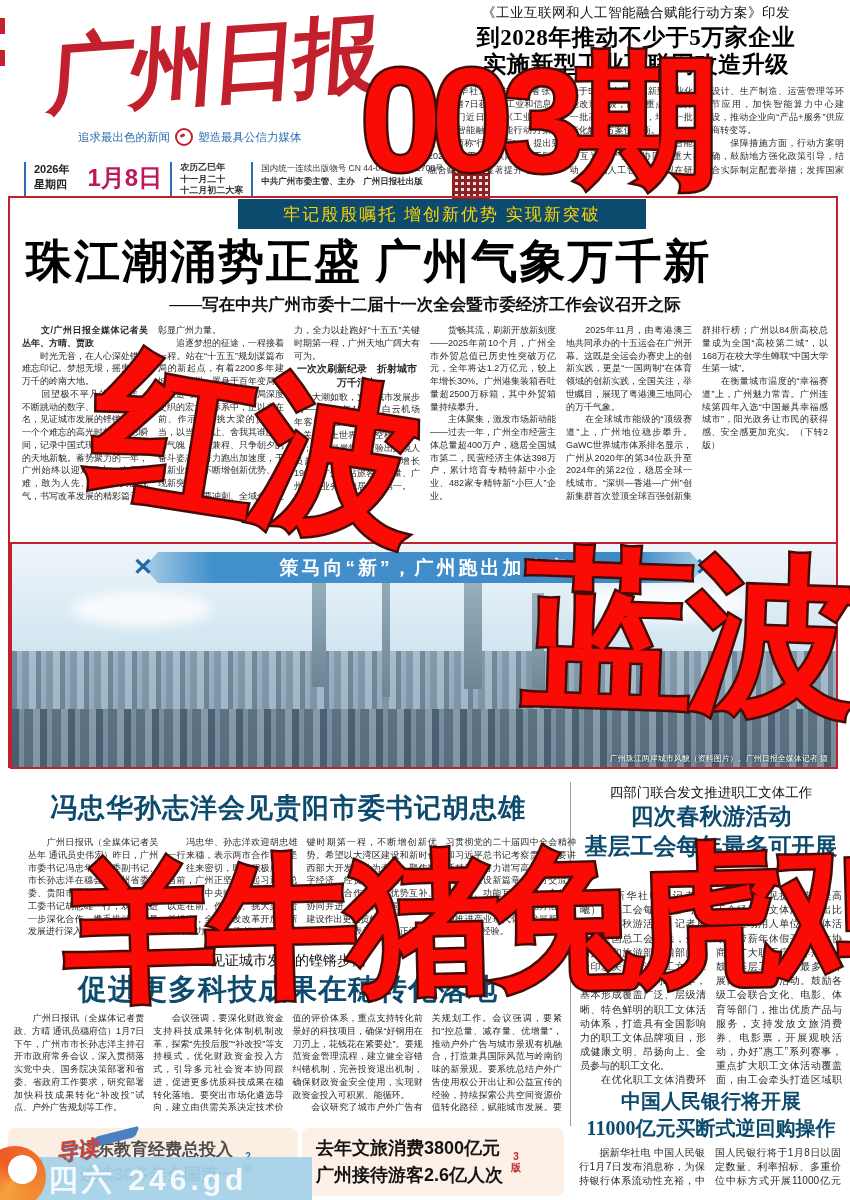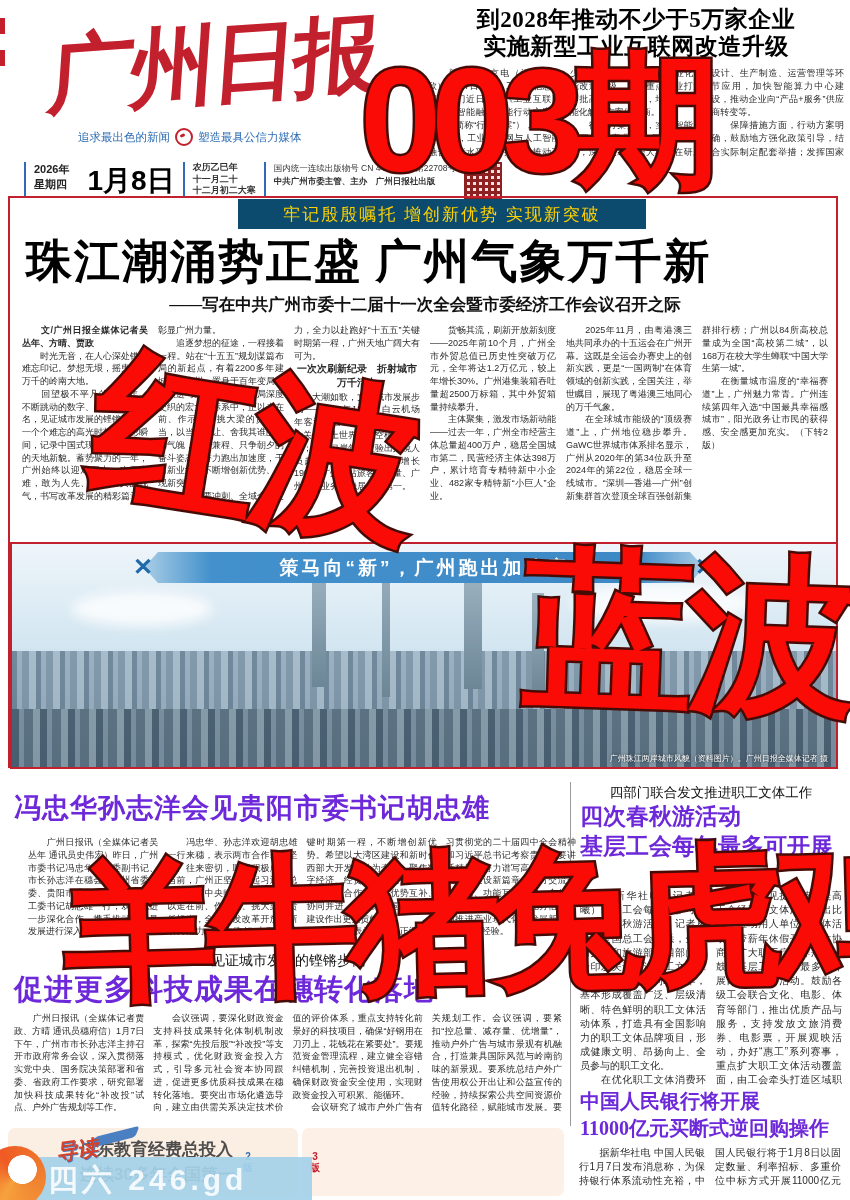--- a/index.html
+++ b/index.html
@@ -16,21 +16,21 @@
     transform:rotate(-4deg) skewX(-8deg);
   }
   .tagline{left:78px;top:128px;width:300px;font-size:11.5px;color:#2e6db4;display:flex;align-items:center;gap:5px;white-space:nowrap;}
   .logo-circle{width:14px;height:14px;border:2px solid #c3202e;border-radius:50%;display:inline-block;position:relative;background:#fff;}
   .logo-circle::after{content:"";position:absolute;left:3px;top:4px;width:5px;height:3px;background:#c3202e;border-radius:2px;transform:rotate(-20deg);}
   .edge-mark{left:0;width:5px;height:16px;background:#c3202e;}
   
   .date-bar{left:16px;top:162px;width:458px;height:44px;display:flex;align-items:flex-start;}
   .vsep{width:2px;height:34px;background:#2e6db4;margin:0 8px;flex:0 0 auto;}
   .d-small{font-size:11px;font-weight:bold;line-height:1.35;color:#222;white-space:nowrap;}
-  .d-day{font-size:28px;font-weight:bold;color:#000000;white-space:nowrap;}
+  .d-day{font-size:24px;font-weight:bold;color:#be185d;white-space:nowrap;}
   .d-tiny{font-size:9px;font-weight:bold;line-height:1.3;color:#333;white-space:nowrap;}
   .d-pub{font-size:8.5px;line-height:1.5;color:#333;white-space:nowrap;}
   .d-pub .b{font-weight:bold;}
   .qr{width:38px;height:38px;margin-left:8px;flex:0 0 auto;
     background:
       repeating-linear-gradient(0deg,#8d2020 0 3px,transparent 3px 6px),
       repeating-linear-gradient(90deg,#8d2020 0 3px,#f3e2e2 3px 6px);
   }
   
   .top-article{left:428px;top:4px;width:416px;}
@@ -66,21 +66,21 @@
   .tower{position:absolute;background:linear-gradient(#9db3c2,#6c8695);}
   .ribbon{position:absolute;left:50%;top:8px;transform:translateX(-50%);width:560px;height:31px;
     background:linear-gradient(90deg,#a9cde6 0%,#4391cc 12%,#3d89c6 88%,#a9cde6 100%);
     clip-path:polygon(2.5% 0,97.5% 0,100% 50%,97.5% 100%,2.5% 100%,0 50%);
     display:flex;align-items:center;justify-content:center;
     color:#fff;font-size:19px;font-weight:bold;letter-spacing:3px;white-space:nowrap;}
   .ribbon-x{position:absolute;top:10px;width:26px;height:26px;color:#1f6aa8;font-weight:bold;font-size:24px;line-height:26px;text-align:center;}
   .photo-caption{position:absolute;right:8px;bottom:3px;font-size:8px;color:#ffffff;text-shadow:0 0 3px rgba(0,0,0,.8);}
   
   .col-divider{left:570px;top:782px;width:1px;height:344px;background:#9a9a9a;}
-  .serif-head{font-family:"Liberation Serif",serif;font-weight:bold;color:#6d28d9;white-space:nowrap;}
+  .serif-head{font-family:"Liberation Serif",serif;font-weight:bold;color:#0c4a6e;text-align:center;white-space:nowrap;}
   .meeting-headline{left:14px;top:790px;width:548px;font-size:27px;letter-spacing:1px;}
   .meeting-body{left:28px;top:836px;width:548px;height:106px;overflow:hidden;
     column-count:4;column-gap:9px;font-size:9px;line-height:1.42;text-align:justify;color:#2a2a2a;white-space:pre-line;}
   .gov-kicker{left:14px;top:952px;width:548px;text-align:center;font-size:14px;color:#111;}
   .gov-headline{left:14px;top:970px;width:548px;font-size:29px;letter-spacing:1px;}
   .gov-body{left:14px;top:1012px;width:548px;height:110px;overflow:hidden;
     column-count:4;column-gap:9px;font-size:9px;line-height:1.42;text-align:justify;color:#2a2a2a;white-space:pre-line;}
   .union-kicker{left:580px;top:784px;width:262px;text-align:center;font-size:13.5px;color:#111;}
   .union-headline{left:580px;top:802px;width:262px;font-size:23px;line-height:1.3;white-space:normal;}
   .union-body{left:580px;top:889px;width:262px;height:204px;overflow:hidden;
@@ -142,20 +142,21 @@
   </div>
   <div class="vsep"></div>
   <div class="d-pub">
     <div>国内统一连续出版物号 CN 44-0010　第22708号</div>
     <div class="b">中共广州市委主管、主办　广州日报社出版</div>
   </div>
   <div class="qr"></div>
 </div>
 
 <div class="abs top-article">
+  <div class="top-kicker">《工业互联网和人工智能融合赋能行动方案》印发</div>
   <div class="top-headline">
     <div>到2028年推动不少于5万家企业</div>
     <div>实施新型工业互联网改造升级</div>
   </div>
   <div class="top-body">　　新华社北京电（记者张辛欣）记者7日获悉，工业和信息化部等部门近日印发《工业互联网和人工智能融合赋能行动方案》（以下简称“行动方案”），提出到2028年，工业互联网与人工智能融合赋能水平显著提升，推动不少于5万家企业实施新型工业化智能改造升级，围绕重点行业打造一批高质量数据集，培育一批智能化解决方案供应商。
 　　行动方案提出，实施智能工厂互通、产业链协同等重大行动，深化人工智能大模型在研发设计、生产制造、运营管理等环节应用，加快智能算力中心建设，推动企业向“产品+服务”供应商转变等。
 　　保障措施方面，行动方案明确，鼓励地方强化政策引导，结合实际制定配套举措；发挥国家产融合作平台作用，支持关键技术产品研发推广，鼓励地方设立专项资金，探索建立多元化、多渠道投入机制；优化学科专业布局，开展工业互联网工程技术人员、人工智能训练师等新职业培训和评价等。</div>
 </div>
 
 <div class="abs frame"></div>
@@ -224,20 +225,24 @@
 
 <div class="abs teaser teaser1">
   <div class="teaser-text1">
     <div>广东教育经费总投入</div>
     <div>连续30多年全国第一</div>
   </div>
   <div class="page-tag tag-blue">2
 版</div>
 </div>
 <div class="abs teaser teaser2">
+  <div class="teaser-text2">
+    <div>去年文旅消费3800亿元</div>
+    <div>广州接待游客2.6亿人次</div>
+  </div>
   <div class="page-tag tag-red">3
 版</div>
 </div>
 
 <div class="abs guide-swoosh"></div>
 <div class="abs guide-logo">导读</div>
 <div class="abs wm-band">
   <div class="wm-text">二四六 246.gd</div>
 </div>
 <div class="abs six-logo"></div>

